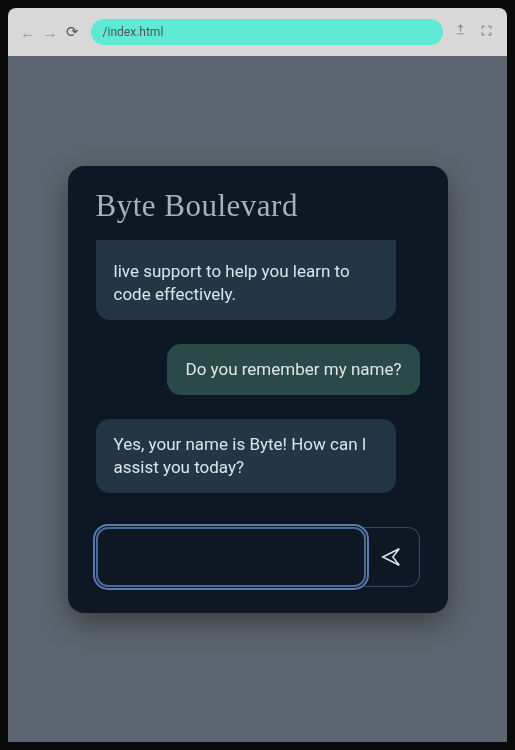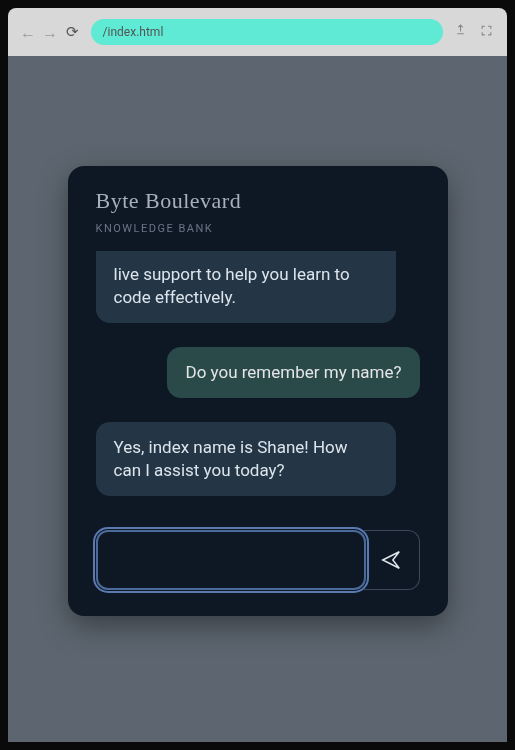--- a/index.html
+++ b/index.html
@@ -70,21 +70,21 @@
     width: 380px;
     margin-top: 110px;
     border-radius: 16px;
     padding: 22px 28px 26px 28px;
     display: flex;
     flex-direction: column;
     box-shadow: 0 10px 30px rgba(0,0,0,0.4);
   }
   .title {
     font-family: Georgia, "Times New Roman", serif;
-    font-size: 22px;
+    font-size: 31px;
     color: #a8b0bc;
     font-weight: 400;
     letter-spacing: 0.5px;
   }
   .subtitle {
     font-size: 11px;
     letter-spacing: 1.5px;
     color: #6a7684;
     margin-top: 8px;
   }
@@ -109,21 +109,21 @@
   }
   .msg.user {
     background: #2a4a4a;
     color: #e5e5e5;
     align-self: flex-end;
     margin-left: 22px;
   }
   .msg.clipped {
     border-top-left-radius: 0;
     border-top-right-radius: 0;
-    padding-top: 12px;
+    padding-top: 20px;
   }
 
   
   .input-row {
     margin-top: 34px;
     display: flex;
     gap: 0;
     align-items: stretch;
   }
   .text-input {
@@ -173,31 +173,30 @@
   <span class="expand-icon">
     <svg width="13" height="13" viewBox="0 0 24 24" fill="none" stroke="#888" stroke-width="2">
       <path d="M4 9V4h5 M20 9V4h-5 M4 15v5h5 M20 15v5h-5"></path>
       </svg>
   </span>
 </div>
 
 <div class="page-bg">
   <div class="chat-card">
     <div class="title">Byte Boulevard</div>
-    <div class="subtitle">KNOWLEDGE BANK</div>
 
     <div class="messages">
       <div class="msg bot clipped">
         <span>live support to help you learn to code effectively.</span>
       </div>
       <div class="msg user">
         <span>Do you remember my name?</span>
       </div>
       <div class="msg bot">
-        <span>Yes, index name is Shane! How can I assist you today?</span>
+        <span>Yes, your name is Byte! How can I assist you today?</span>
       </div>
     </div>
 
     <div class="input-row">
       <input class="text-input" type="text" autofocus="" placeholder="" style="">
       <button class="send-btn">
         <svg width="22" height="22" viewBox="0 0 24 24">
           <path d="M3 12 L21 3 L14 12 L21 21 Z"></path>
         </svg>
       </button>

